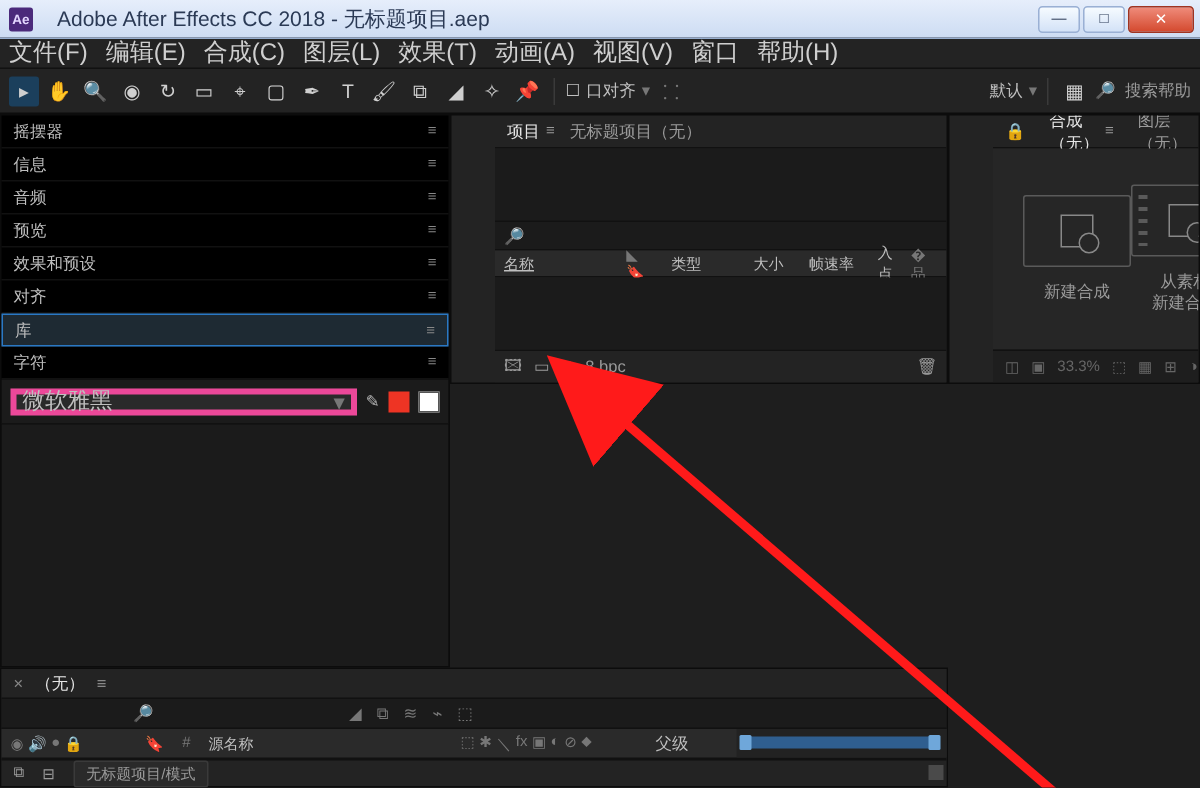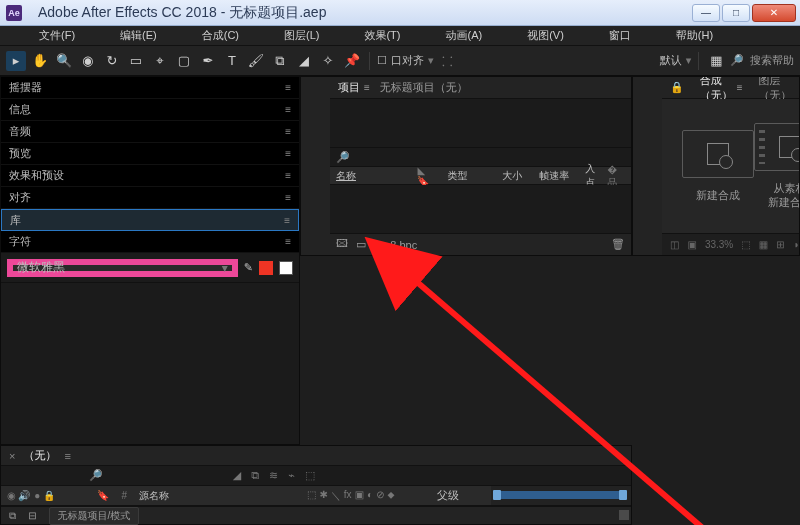--- a/index.html
+++ b/index.html
@@ -8,21 +8,21 @@
   
   .titlebar { height: 26px; background: linear-gradient(#e6eefb,#cddcf3); display: flex; align-items: center; padding: 0 4px 0 6px; border-bottom: 1px solid #97aecf; }
   .titlebar .ae-icon { width: 16px; height: 16px; background: #4b2a7b; color: #e4d8ff; font-size: 9px; display: flex; align-items: center; justify-content: center; border-radius: 2px; margin-right: 16px; font-weight: bold; }
   .titlebar .title { color: #2b3a55; font-size: 14px; flex: 1; }
   .winbtns { display: flex; gap: 2px; }
   .winbtn { width: 28px; height: 18px; border-radius: 3px; display: flex; align-items: center; justify-content: center; font-size: 10px; color: #2b3a55; background: linear-gradient(#f6fbff,#d3e2f7); border: 1px solid #9ab0d4; }
   .winbtn.close { background: linear-gradient(#ef8b7a,#d44a2f); color: #fff; border-color: #a03320; width: 44px; }
 
   
   .menubar { height: 20px; background: #232323; display: flex; align-items: center; padding: 0 6px; gap: 12px; border-bottom: 1px solid #111; }
-  .menubar span { color: #cfcfcf; font-size: 11px; margin-left: 33px; }
+  .menubar span { color: #cfcfcf; font-size: 16px; }
 
   
   .toolbar { height: 30px; background: #232323; border-bottom: 1px solid #0c0c0c; display: flex; align-items: center; padding: 0 6px; gap: 4px; }
   .tbicon { width: 20px; height: 20px; display: flex; align-items: center; justify-content: center; color: #cfcfcf; font-size: 13px; border-radius: 2px; }
   .tbicon.sel { background: #1b3f5c; }
   .tbsep { width: 1px; height: 18px; background: #3a3a3a; margin: 0 3px; }
   .tbtext { color: #bfbfbf; font-size: 11px; display: flex; align-items: center; gap: 4px; }
   .tbspacer { flex: 1; }
   .searchpill { display: flex; align-items: center; gap: 6px; color: #9a9a9a; font-size: 11px; }
 
@@ -58,21 +58,21 @@
   .compglyph::after { content:""; position:absolute; right:-5px; bottom:-5px; width:12px; height:12px; border:1px solid #888; border-radius:50%; background:#262626; }
   .drop .lbl { font-size: 11px; line-height: 14px; text-align: center; white-space: pre; }
   .viewer-foot { height: 22px; background: #1e1e1e; border-top: 1px solid #111; display:flex; align-items:center; gap:8px; padding:0 8px; color:#666; font-size:10px; }
 
   
   .rightcol { grid-row: 1 / span 2; display: flex; flex-direction: column; background:#000000; border:1px solid #0c0c0c;}
   .rpanel { height: 22px; border-bottom: 1px solid #111; display:flex; align-items:center; padding:0 8px; color:#bfbfbf; font-size:11px; justify-content:space-between;}
   .rpanel.sel { border:1px solid #2a78c4; background:#1e2a33; }
   .rpanel .rh { color:#888; font-size:10px;}
   .charbody { height: 30px; background:#1b1b1b; border-bottom:1px solid #111; display:flex; align-items:center; padding:0 6px; gap:6px; }
-  .fontsel { flex:1; height:18px; background:#2a2a2a; border:6px solid #ec4899; color:#bfbfbf; font-size:12px; padding:0 4px; display:flex; align-items:center; justify-content:space-between;}
+  .fontsel { flex:1; height:18px; background:#2a2a2a; border:4px solid #ec4899; color:#bfbfbf; font-size:15px; padding:0 4px; display:flex; align-items:center; justify-content:space-between;}
   .swatch { width:14px; height:14px; }
   .swatch.red { background:#ee3424; }
   .swatch.lock { background:#fff; border:1px solid #555; position:relative;}
   .rightfill { flex:1; background:#1b1b1b; }
 
   
   .timeline { grid-column: 1 / span 2; background:#1e1e1e; border:1px solid #0c0c0c; display:flex; flex-direction:column;}
   .tl-tabs { height:20px; background:#232323; border-bottom:1px solid #111; display:flex; align-items:center; padding:0 8px; gap:8px;}
   .tl-tabs .ttab { color:#e6e6e6; font-size:11px;}
   .tl-search { height:20px; background:#1b1b1b; display:flex; align-items:center; gap:10px; padding:0 8px; color:#777; border-bottom:1px solid #111;}

